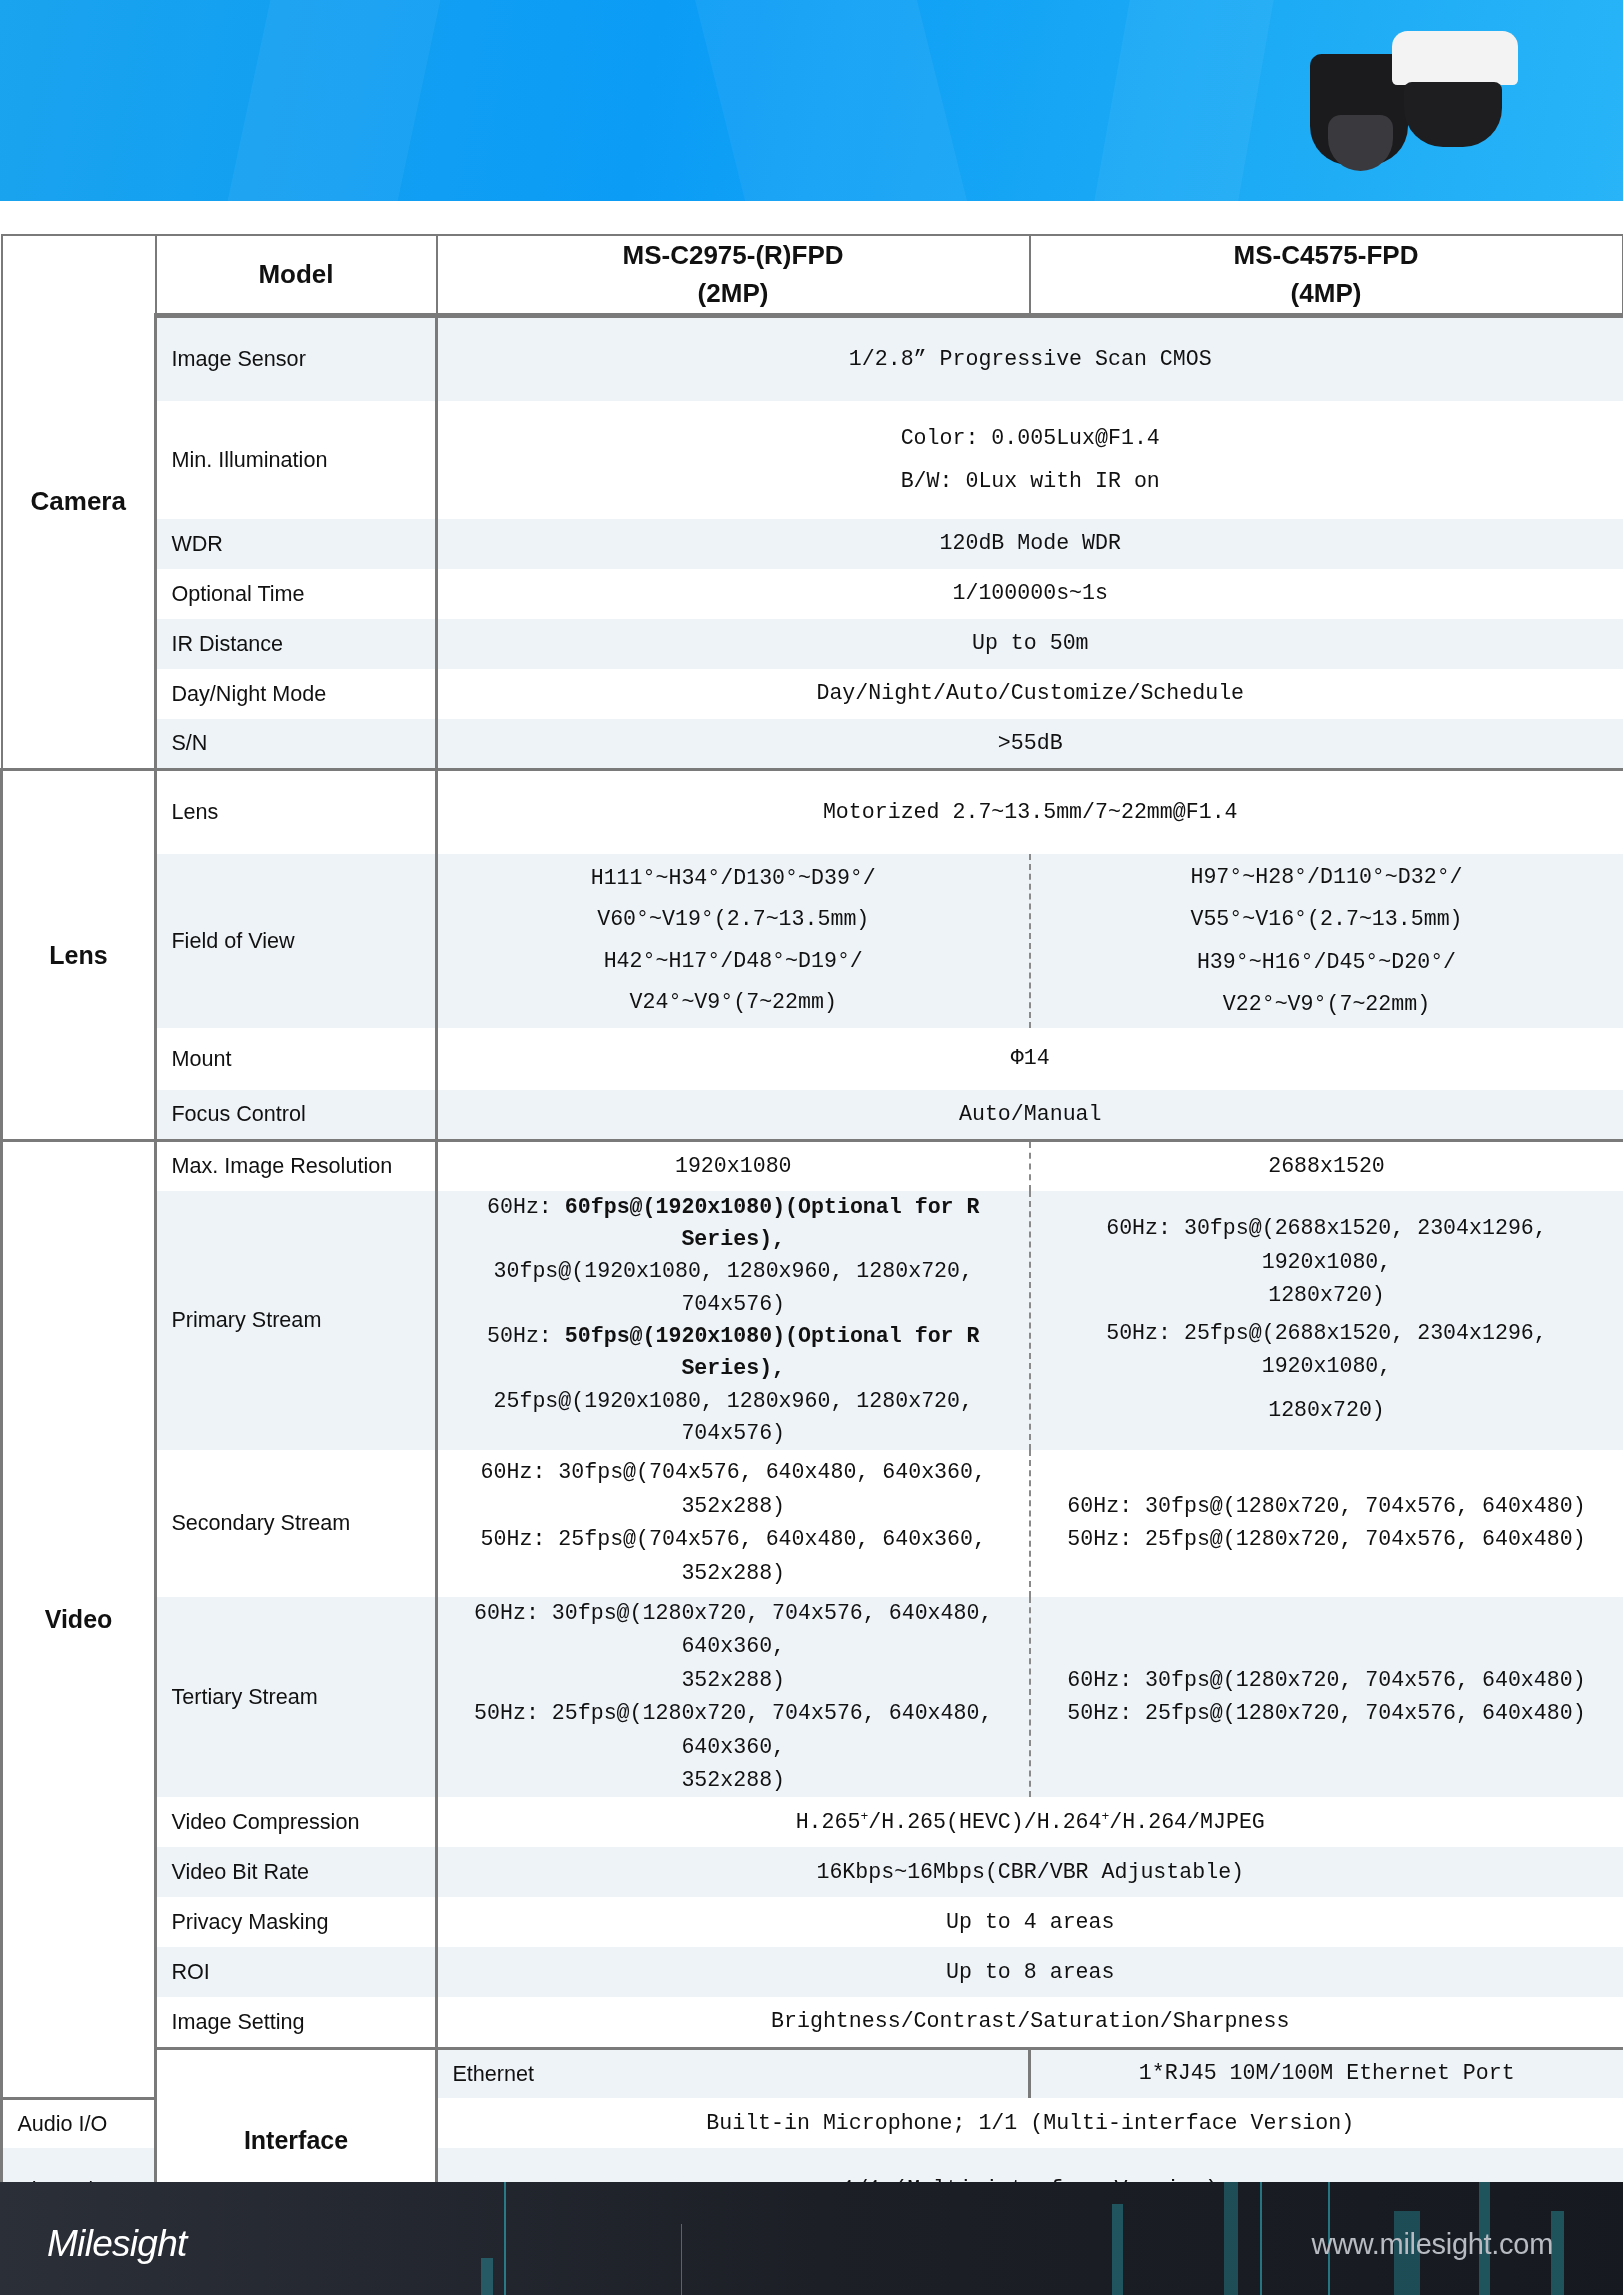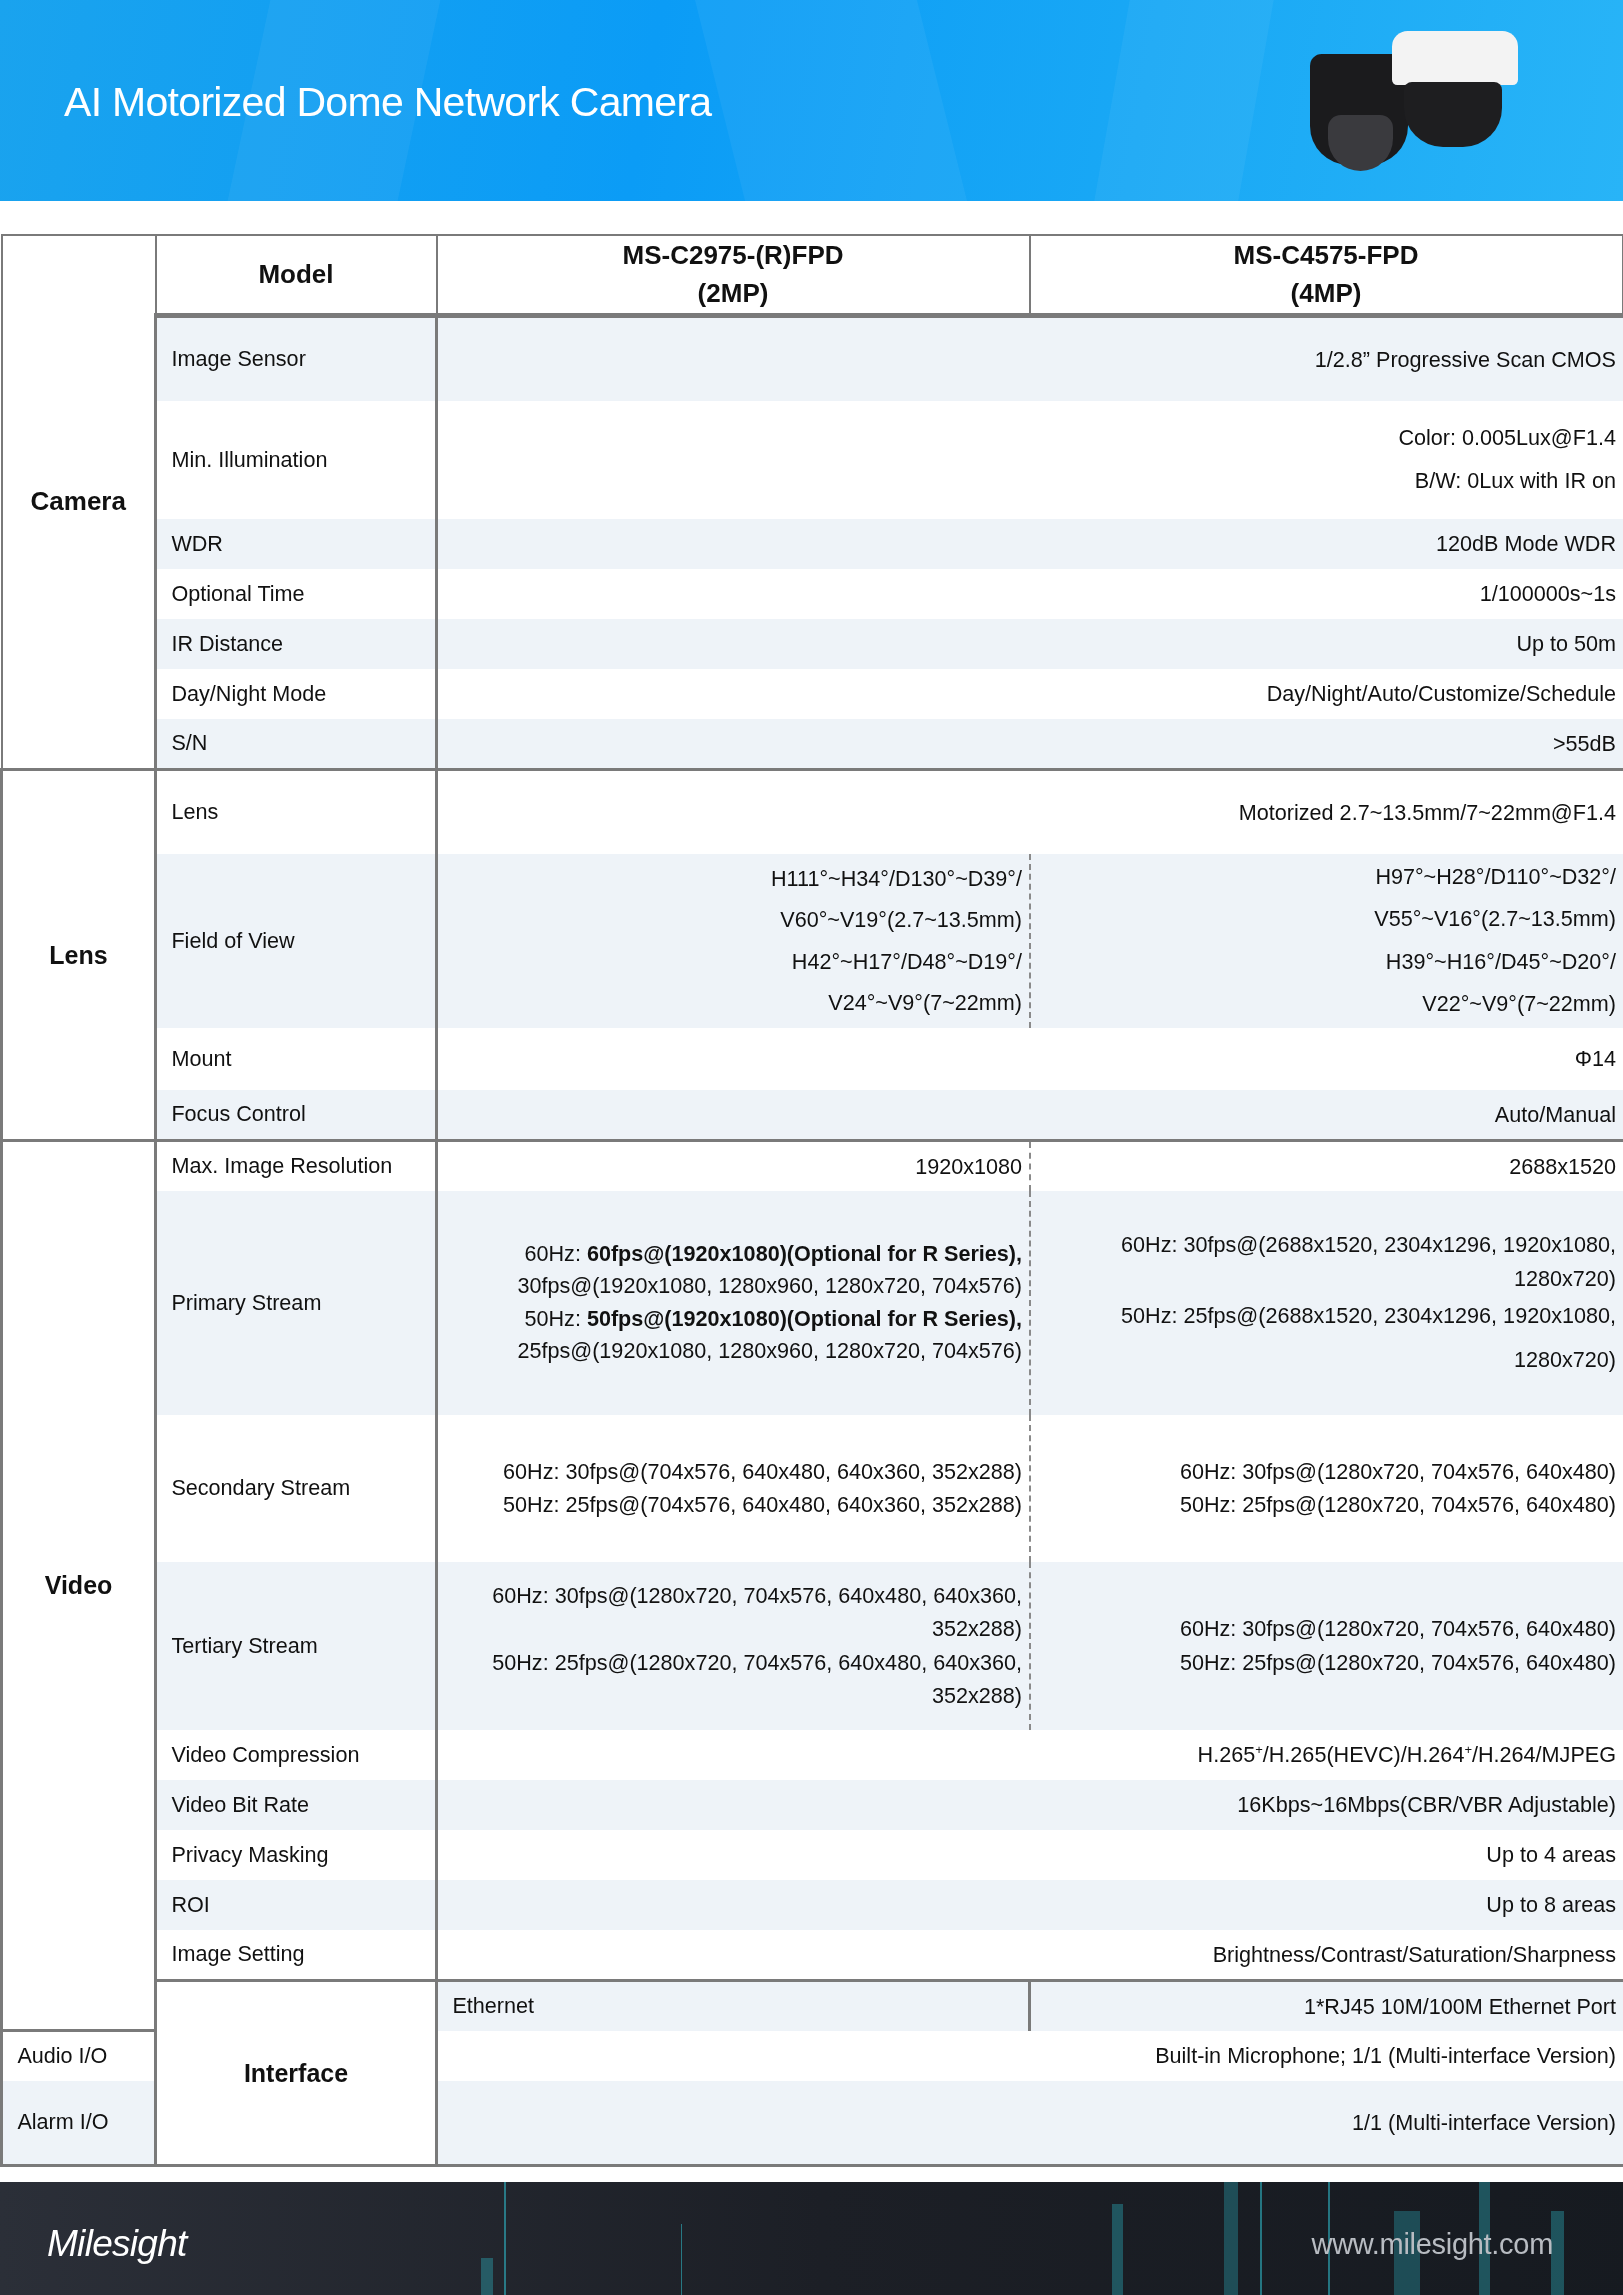--- a/index.html
+++ b/index.html
@@ -5,41 +5,40 @@
   html,body{margin:0;padding:0;}
   body{width:1623px;height:2295px;position:relative;background:#ffffff;font-family:"Liberation Sans","DejaVu Sans",sans-serif;color:#111;overflow:hidden;}
   .banner{position:absolute;left:0;top:0;width:1623px;height:201px;background:linear-gradient(100deg,#1aa3ee 0%,#0b9cf6 40%,#19a8f5 70%,#28b4f7 100%);overflow:hidden;}
   .banner .facet{position:absolute;top:0;height:201px;background:rgba(255,255,255,0.05);}
   .banner-title{position:absolute;left:64px;top:79px;font-size:41px;color:#fff;letter-spacing:-0.7px;}
   .cam{position:absolute;border-radius:11.8px 11.8px 39px 39px;}
   table.spec{position:absolute;left:0;top:234px;width:1622px;border-collapse:collapse;table-layout:fixed;font-size:21.6px;}
   table.spec td{padding:0 6.5px;vertical-align:middle;}
   .cat{border:3.3px solid #7a7a7a;text-align:center;font-weight:bold;font-size:25px;background:#fff;}
   .lbl{border-left:3.3px solid #7a7a7a;border-right:3.3px solid #7a7a7a;text-align:left;padding-left:14.4px !important;}
-  .val{text-align:right;line-height:1.55;}
+  .val{text-align:center;line-height:1.55;font-family:Liberation Mono, monospace;}
   .shade td.lbl,.shade td.val{background:#eef3f8;}
   .head td{border:2.6px solid #7a7a7a;font-weight:bold;font-size:26px;text-align:center;height:77px;line-height:1.45;background:#fff;}
   .head{border-bottom:5.2px solid #7a7a7a;}
   .split-left{border-right:2px dashed #8a8a8a;}
   .grpend td{border-bottom:3.3px solid #7a7a7a;}
   .tableend td{border-bottom:3.9px solid #7a7a7a;}
   b{font-weight:bold;}
   .footer{position:absolute;left:0;top:2182px;width:1623px;height:114px;background:linear-gradient(90deg,#2b2f38 0%,#1c1f26 50%,#161a20 100%);overflow:hidden;padding-left:20px;}
   .footer .line{position:absolute;bottom:0;width:2px;background:#2fbfcf;opacity:0.55;}
   .logo{position:absolute;left:47px;top:41px;font-size:37px;font-style:italic;color:#fff;letter-spacing:-0.7px;}
   .url{position:absolute;right:90px;top:46px;font-size:29px;color:#b8bcc2;letter-spacing:-0.3px;}
 </style>
 </head>
 <body>
 
 <div class="banner">
   <div class="facet" style="left:249px;width:170px;transform:skewX(-12deg);"></div>
   <div class="facet" style="left:720px;width:222px;transform:skewX(14deg);"></div>
   <div class="facet" style="left:1112px;width:144px;transform:skewX(-10deg);"></div>
-  <div class="banner-title">AI Motorized Dome Network Camera</div>
   <div>
     <div class="cam" style="left:1310px;top:54px;width:98px;height:111px;background:#1b1b1d;"></div>
     <div class="cam" style="left:1328px;top:115px;width:65px;height:56px;background:#3a3a3e;border-radius:13px 13px 33px 33px;"></div>
     <div class="cam" style="left:1392px;top:31px;width:126px;height:54px;background:#f3f3f3;border-radius:15.7px 15.7px 5.2px 5.2px;"></div>
     <div class="cam" style="left:1404px;top:82px;width:98px;height:65px;background:#1e1e20;border-radius:7.9px 7.9px 39px 39px;"></div>
   </div>
 </div>
 
 <table class="spec">
   <colgroup>

